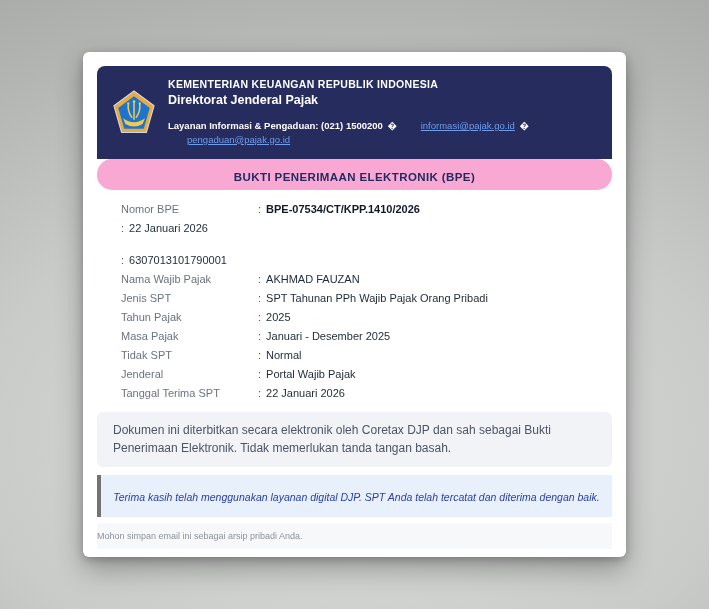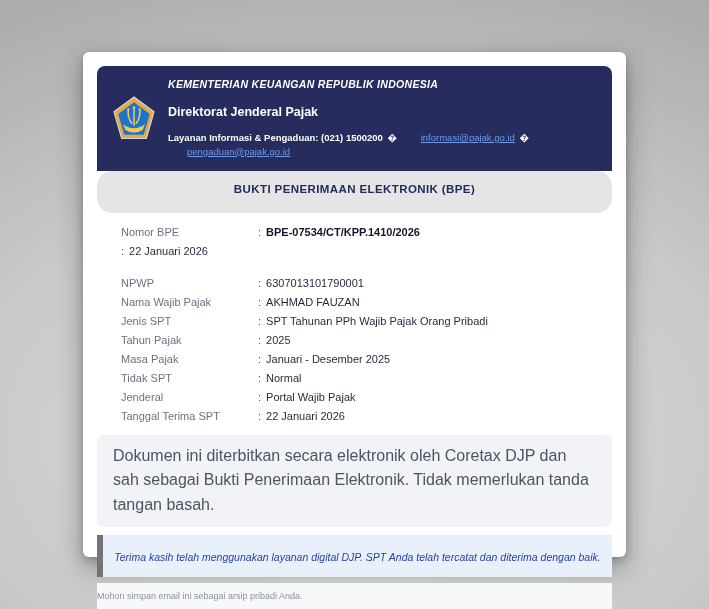--- a/index.html
+++ b/index.html
@@ -33,59 +33,59 @@
     border-radius: 8px 8px 0 0;
     display: flex;
     align-items: center;
     gap: 13px;
     padding: 12px 20px 12px 16px;
     box-sizing: border-box;
     min-height: 86px;
   }
   .logo { width: 42px; height: 44px; flex: 0 0 auto; }
   .header-text { color: #ffffff; min-width: 0; }
-  .h-line1 { font-size: 10.5px; font-weight: 700; letter-spacing: 0.3px; margin-bottom: 15px; font-style: italic; }
+  .h-line1 { font-size: 10.5px; font-weight: 700; letter-spacing: 0.3px; margin-bottom: 3px; }
   .h-line2 { font-size: 12.5px; font-weight: 700; margin-bottom: 12px; }
   .h-contact { font-size: 9.5px; font-weight: 700; line-height: 1.45; }
   .h-contact .sep { font-weight: 400; color: #ffffff; margin: 0 2px; }
   .h-contact a { color: #6f9ceb; font-weight: 400; text-decoration: underline; cursor: pointer; padding-left: 19px; }
   
   .title-bar {
-    background: #e5e5e5;
+    background: #f9a8d4;
     text-align: center;
-    padding: 12px 0 18px;
+    padding: 12px 0 7px;
     font-size: 11.5px;
     font-weight: 700;
     letter-spacing: 0.4px;
     color: #222b60;
     border-radius: 15px;
   }
   
   .fields { padding: 10px 24px 6px; }
   .field-group-1 { margin-bottom: 13px; }
   .field-row { display: flex; font-size: 11px; line-height: 19px; align-items: flex-end; }
   .f-label { width: 137px; flex: 0 0 auto; color: #6b7280; }
   .f-colon { color: #4b5563; margin-right: 5px; }
   .f-value { color: #1f2937; font-weight: 500; }
   .f-value.strong { color: #111827; font-weight: 700; }
   
   .disclaimer {
     margin-top: 3px;
     background: #f1f3f6;
     border-radius: 6px;
     padding: 9px 16px;
-    font-size: 16px;
+    font-size: 12px;
     line-height: 1.55;
     color: #4b5563;
   }
   
   .callout {
     margin-top: 8px;
     background: #e8f0fb;
-    border-left: 6px solid #737373;
+    border-left: 4px solid #737373;
     padding: 12px 8px;
     text-align: center;
   }
   .callout-text { font-size: 10.5px; font-style: italic; color: #2a41a5; }
   
   .footer-note {
     margin-top: 6px;
     background: #f7f8fa;
     text-align: left;
     padding: 8px 0;
@@ -138,21 +138,20 @@
         <span class="f-colon">:</span>
         <span class="f-value strong">BPE-07534/CT/KPP.1410/2026</span>
       </div>
       <div class="field-row">
         <span class="f-colon">:</span>
         <span class="f-value">22 Januari 2026</span>
       </div>
     </div>
     <div class="field-group-2">
       <div class="field-row">
-        <span class="f-label">NPWP</span>
         <span class="f-colon">:</span>
         <span class="f-value">6307013101790001</span>
       </div>
       <div class="field-row">
         <span class="f-label">Nama Wajib Pajak</span>
         <span class="f-colon">:</span>
         <span class="f-value">AKHMAD FAUZAN</span>
       </div>
       <div class="field-row">
         <span class="f-label">Jenis SPT</span>

